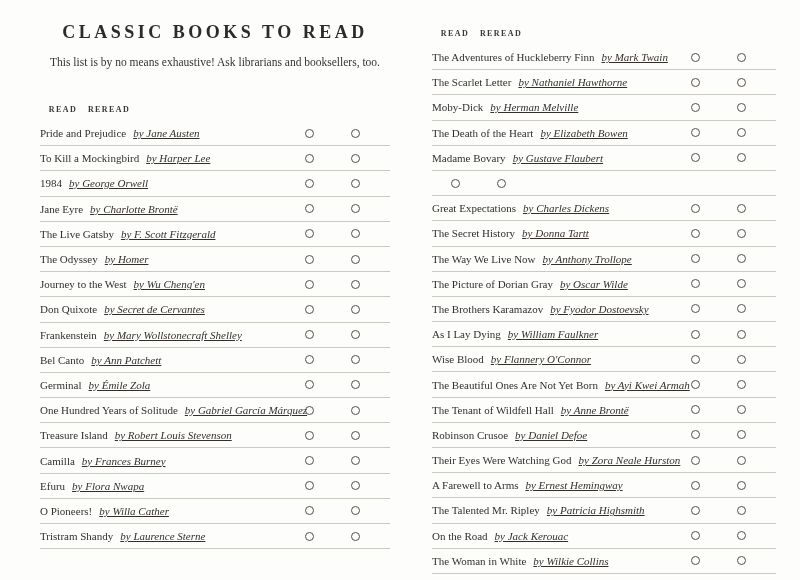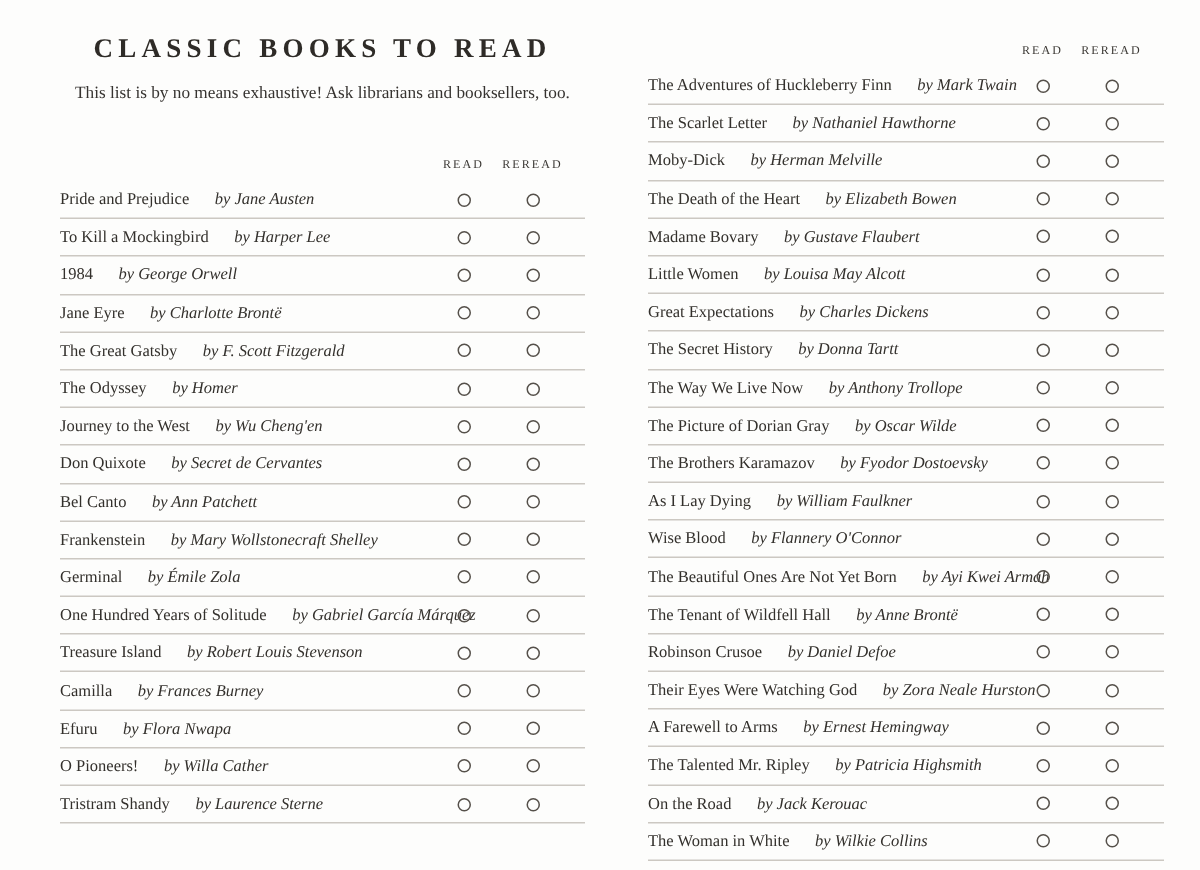--- a/index.html
+++ b/index.html
@@ -44,25 +44,24 @@
     margin-top: 13px;
     text-align: center;
     font-size: 11.5px;
     color: #363330;
     white-space: nowrap;
   }
 
   .col-headers {
     margin-top: auto;
     display: flex;
-    justify-content: flex-end;
     align-items: flex-end;
     padding-bottom: 7px;
     font-size: 8px;
-    font-weight: 400;
+    font-weight: 700;
     letter-spacing: 1.4px;
     color: #3a3733;
   }
   .col-headers .cell { width: 46px; text-align: center; }
   .end-pad { width: 12px; flex: 0 0 12px; }
 
   .book-list { flex: 1 1 auto; }
 
   .row {
     display: flex;
@@ -70,21 +69,21 @@
     height: 25.2px;
     border-bottom: 1px solid #ccc8c2;
   }
   .book {
     flex: 1 1 auto;
     min-width: 0;
     white-space: nowrap;
     font-size: 11px;
     color: #33302c;
   }
-  .book .a { font-style: italic; margin-left: 17px; }
+  .book .a { font-style: italic; margin-left: 7px; text-decoration: underline; }
 
   .circle-cell {
     flex: 0 0 46px;
     width: 46px;
     display: flex;
     justify-content: center;
     align-items: center;
   }
   .circle {
     width: 9px;
@@ -158,21 +157,21 @@
       <span class="circle"></span>
     </span>
     <span class="circle-cell">
       <span class="circle"></span>
     </span>
     <span class="end-pad"></span>
   </div>
 
   <div class="row">
     <span class="book">
-      <span class="t">The Great Gatsby</span><span class="a">by F. Scott Fitzgerald</span>
+      <span class="t">The Live Gatsby</span><span class="a">by F. Scott Fitzgerald</span>
     </span>
     <span class="circle-cell">
       <span class="circle"></span>
     </span>
     <span class="circle-cell">
       <span class="circle"></span>
     </span>
     <span class="end-pad"></span>
   </div>
 
@@ -210,34 +209,34 @@
       <span class="circle"></span>
     </span>
     <span class="circle-cell">
       <span class="circle"></span>
     </span>
     <span class="end-pad"></span>
   </div>
 
   <div class="row">
     <span class="book">
+      <span class="t">Frankenstein</span><span class="a">by Mary Wollstonecraft Shelley</span>
+    </span>
+    <span class="circle-cell">
+      <span class="circle"></span>
+    </span>
+    <span class="circle-cell">
+      <span class="circle"></span>
+    </span>
+    <span class="end-pad"></span>
+  </div>
+
+  <div class="row">
+    <span class="book">
       <span class="t">Bel Canto</span><span class="a">by Ann Patchett</span>
-    </span>
-    <span class="circle-cell">
-      <span class="circle"></span>
-    </span>
-    <span class="circle-cell">
-      <span class="circle"></span>
-    </span>
-    <span class="end-pad"></span>
-  </div>
-
-  <div class="row">
-    <span class="book">
-      <span class="t">Frankenstein</span><span class="a">by Mary Wollstonecraft Shelley</span>
     </span>
     <span class="circle-cell">
       <span class="circle"></span>
     </span>
     <span class="circle-cell">
       <span class="circle"></span>
     </span>
     <span class="end-pad"></span>
   </div>
 
@@ -403,23 +402,20 @@
     <span class="circle-cell">
       <span class="circle"></span>
     </span>
     <span class="circle-cell">
       <span class="circle"></span>
     </span>
     <span class="end-pad"></span>
   </div>
 
   <div class="row">
-    <span class="book">
-      <span class="t">Little Women</span><span class="a">by Louisa May Alcott</span>
-    </span>
     <span class="circle-cell">
       <span class="circle"></span>
     </span>
     <span class="circle-cell">
       <span class="circle"></span>
     </span>
     <span class="end-pad"></span>
   </div>
 
   <div class="row">

